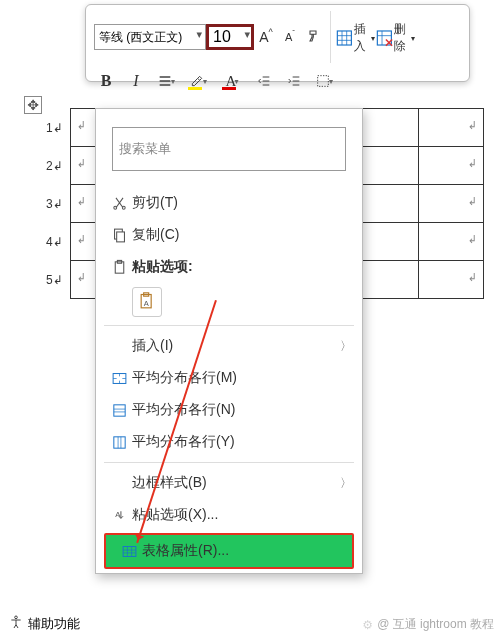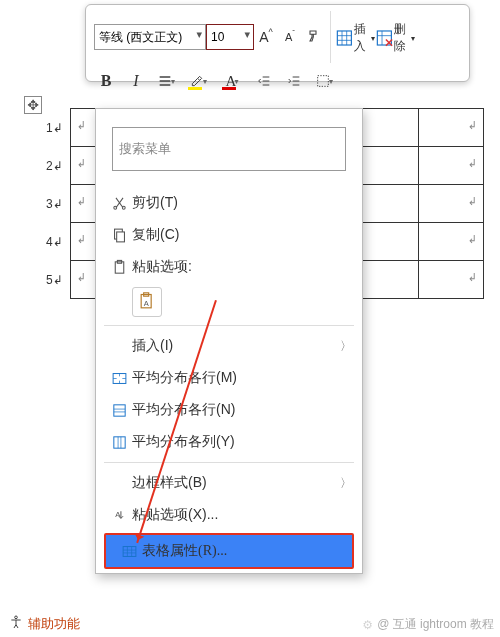--- a/index.html
+++ b/index.html
@@ -2,21 +2,21 @@
 <html><head>
 <meta charset="utf-8">
 <style>
   * { box-sizing: border-box; }
   body { margin:0; font-family:"Microsoft YaHei","Segoe UI",sans-serif; background:#fff; width:500px; height:637px; overflow:hidden; position:relative; color:#333; }
   .ribbon { position:absolute; left:85px; top:4px; width:385px; height:78px; border:1px solid #bbb; border-radius:6px; background:#fff; padding:6px 8px; box-shadow:0 2px 6px rgba(0,0,0,.2); }
   .ribbon-row { display:flex; align-items:center; }
   .font-sel { height:26px; border:1px solid #999; font-size:12px; padding:0 18px 0 4px; width:112px; appearance:none; background:#fff; }
   .sel-wrap { position:relative; display:inline-block; }
   .sel-wrap::after { content:"▾"; position:absolute; right:4px; top:4px; font-size:11px; color:#555; }
-  .size-sel { height:26px; width:48px; border:1px solid #7f1d1d; font-size:12px; padding:0 16px 0 4px; appearance:none; background:#fff; }
+  .size-sel { height:26px; width:48px; border:3px solid #7f1d1d; font-size:16px; padding:0 16px 0 4px; appearance:none; background:#fff; }
   .btn { display:inline-flex; align-items:center; justify-content:center; width:24px; height:24px; font-size:14px; cursor:pointer; }
   .btn svg { width:16px; height:16px; }
   .grow-font { font-size:14px; position:relative; }
   .sup { font-size:9px; position:relative; top:-5px; }
   .sep { width:1px; height:52px; background:#ddd; margin:0 4px; }
   .big-btn { display:flex; flex-direction:row; align-items:center; justify-content:center; width:40px; font-size:12px; cursor:pointer; padding-top:2px;}
   .big-btn svg { width:26px; height:26px; }
   .big-btn .mini { font-size:8px; }
   .ribbon-row2 { margin-top:6px; display:flex; align-items:center; gap:6px; }
   .bold { font-weight:bold; font-family:"Times New Roman",serif; font-size:16px; }
@@ -37,31 +37,31 @@
   table.main td.last::after{ left:auto; right:6px;}
   .col1{width:34px;} .col2{width:310px;} .col3{width:64px;}
 
   .context { position:absolute; left:95px; top:108px; width:268px; background:#fff; border:1px solid #bbb; box-shadow:2px 4px 10px rgba(0,0,0,.25); padding:2px 0; }
   .search { margin:16px; height:44px; border:1px solid #999; padding:4px 6px; font-size:13px; color:#888; display:flex; align-items:center; }
   .mi { display:flex; align-items:center; height:32px; padding:0 10px 0 10px; font-size:14px; cursor:pointer; position:relative; }
   .mi .ic { width:26px; display:flex; align-items:center; justify-content:center; color:#555; }
   .mi .ic svg { width:17px; height:17px; }
   .mi .lbl { flex:1; }
   .mi .sub { position:absolute; right:10px; color:#666; font-size:12px; }
-  .mi.bold-lbl .lbl { font-weight:normal; }
+  .mi.bold-lbl .lbl { font-weight:bold; }
   .msep { height:1px; background:#ddd; margin:4px 8px; }
   .paste-opts { padding:4px 0 4px 36px; }
   .paste-opts .opt { width:30px; height:30px; border:1px solid #ccc; border-radius:3px; display:inline-flex; align-items:center; justify-content:center; }
   .paste-opts .opt svg{width:20px;height:20px;}
   .highlight { margin:2px 8px; border:2px solid #e3311f; border-radius:2px; }
-  .highlight .mi { background:#3b82f6;font-family:Liberation Serif, serif; }
+  .highlight .mi { background:#22c55e; }
   .arrow-line{position:absolute; left:215px; top:300px; width:2px; height:255px; background:linear-gradient(to bottom,#e3311f,#e3311f); transform:rotate(18deg); transform-origin:top left; pointer-events:none;}
   .arrow-line::after{content:"";position:absolute;left:-4px;bottom:-2px;border:5px solid transparent;border-top-color:#e3311f;}
 
-  .footer { position:absolute; left:8px; bottom:4px; font-size:13px; display:flex; align-items:center; color:#c2410c; }
+  .footer { position:absolute; left:8px; bottom:4px; font-size:13px; display:flex; align-items:center; color:#000000; }
   .footer .ic { margin-right:4px; }
   .watermark { position:absolute; right:6px; bottom:4px; font-size:12px; color:rgba(0,0,0,.35); display:flex; align-items:center; gap:4px;margin-top:29px;}
   .watermark::before { content:"⚙"; opacity:.5;}
 </style>
 </head>
 <body>
 
 <div class="ribbon">
   <div class="ribbon-row">
     <span class="sel-wrap">
@@ -248,21 +248,21 @@
     <span class="lbl">平均分布各行(N)</span>
   </div>
   <div class="mi">
     <span class="ic">
         <svg viewBox="0 0 24 24">
           <rect x="4" y="4" width="16" height="16" fill="none" stroke="#1a73c9" stroke-width="1.4"></rect>
           <line x1="10" y1="4" x2="10" y2="20" stroke="#1a73c9"></line>
           <line x1="14" y1="4" x2="14" y2="20" stroke="#1a73c9"></line>
         </svg>
       </span>
-    <span class="lbl">平均分布各列(Y)</span>
+    <span class="lbl">平均分布各行(Y)</span>
   </div>
   <div class="msep"></div>
   <div class="mi">
     <span class="ic"></span>
     <span class="lbl">边框样式(B)</span>
     <span class="sub">〉</span>
   </div>
   <div class="mi">
     <span class="ic">
         <svg viewBox="0 0 24 24">

